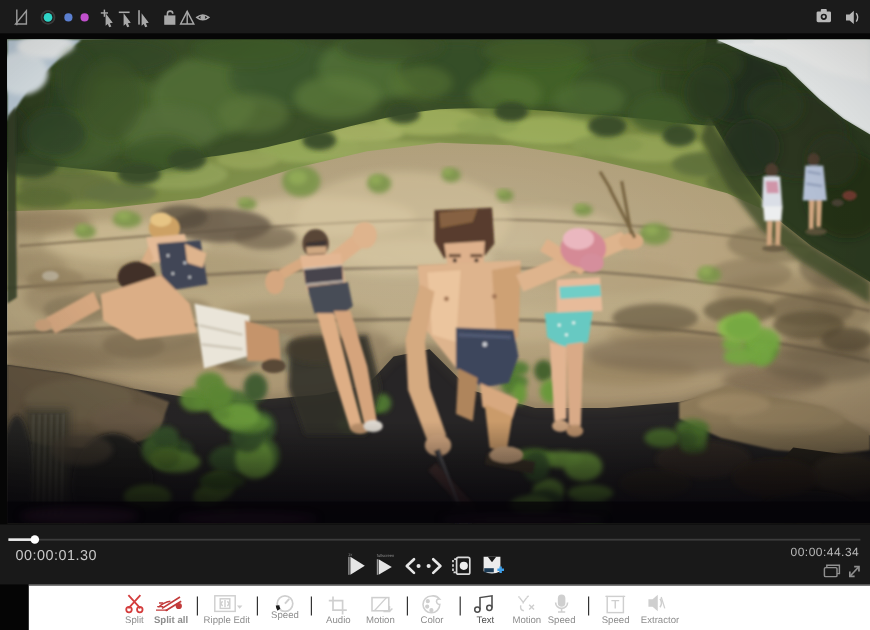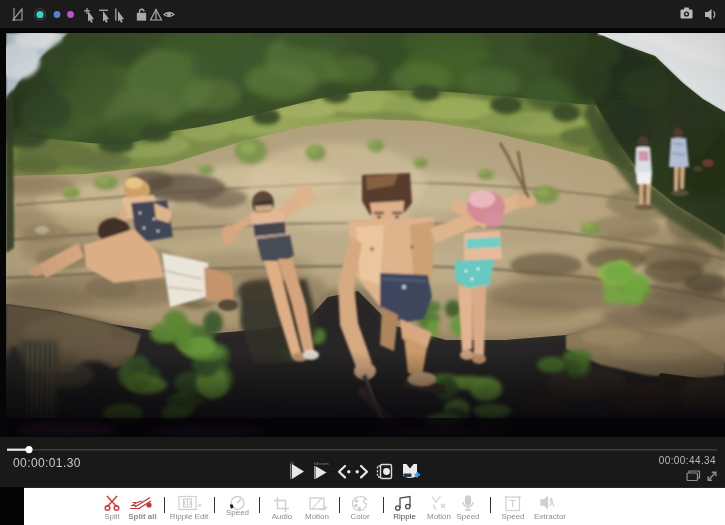--- a/index.html
+++ b/index.html
@@ -605,21 +605,21 @@
     <div class="tool" style="left:228px;top:22px;width:60px;">
         <span class="lbl">Audio</span>
       </div>
     <div class="tool" style="left:263px;top:22px;width:60px;">
         <span class="lbl">Motion</span>
       </div>
     <div class="tool" style="left:306px;top:22px;width:60px;text-align:center;">
         <span class="lbl">Color</span>
       </div>
     <div class="tool" style="left:350.5px;top:22px;width:60px;">
-        <span class="lbl dim">Ripple</span>
+        <span class="lbl dim">Text</span>
       </div>
     <div class="tool" style="left:385px;top:22px;width:60px;">
         <span class="lbl">Motion</span>
       </div>
     <div class="tool" style="left:414px;top:22px;width:60px;">
         <span class="lbl">Speed</span>
       </div>
     <div class="tool" style="left:459px;top:22px;width:60px;">
         <span class="lbl">Speed</span>
       </div>

